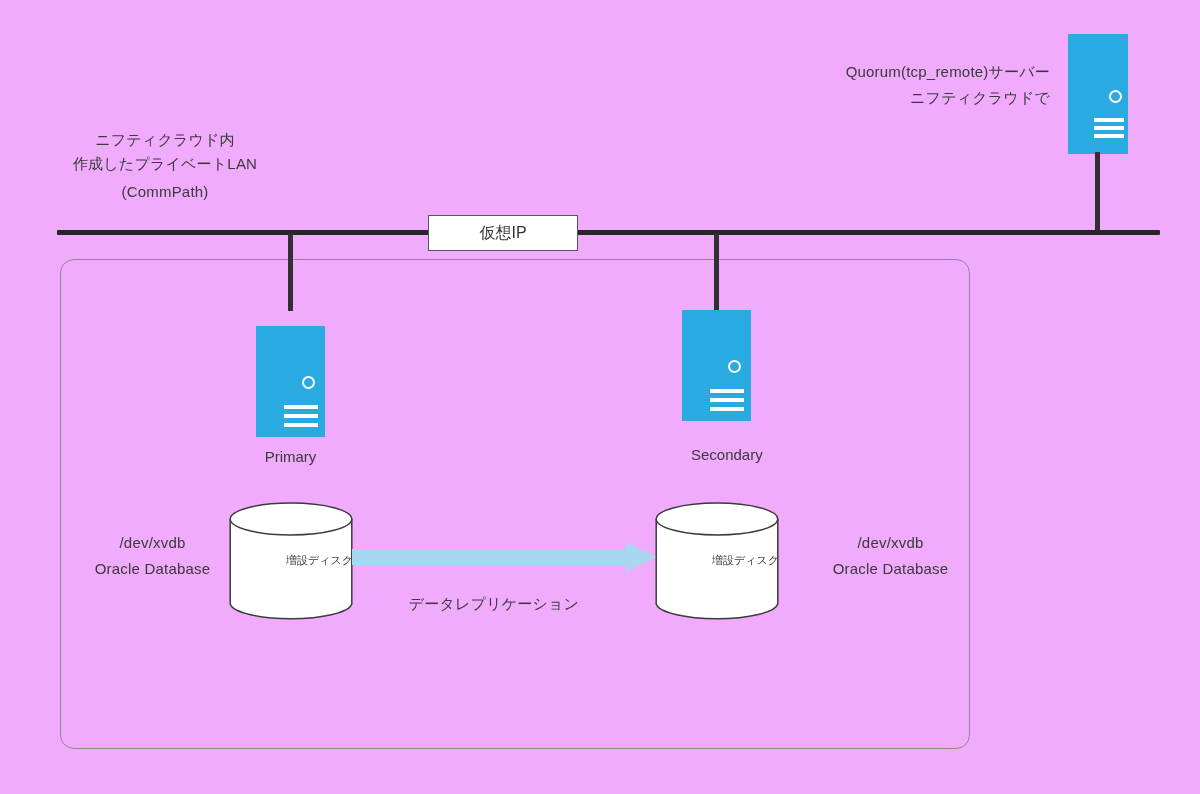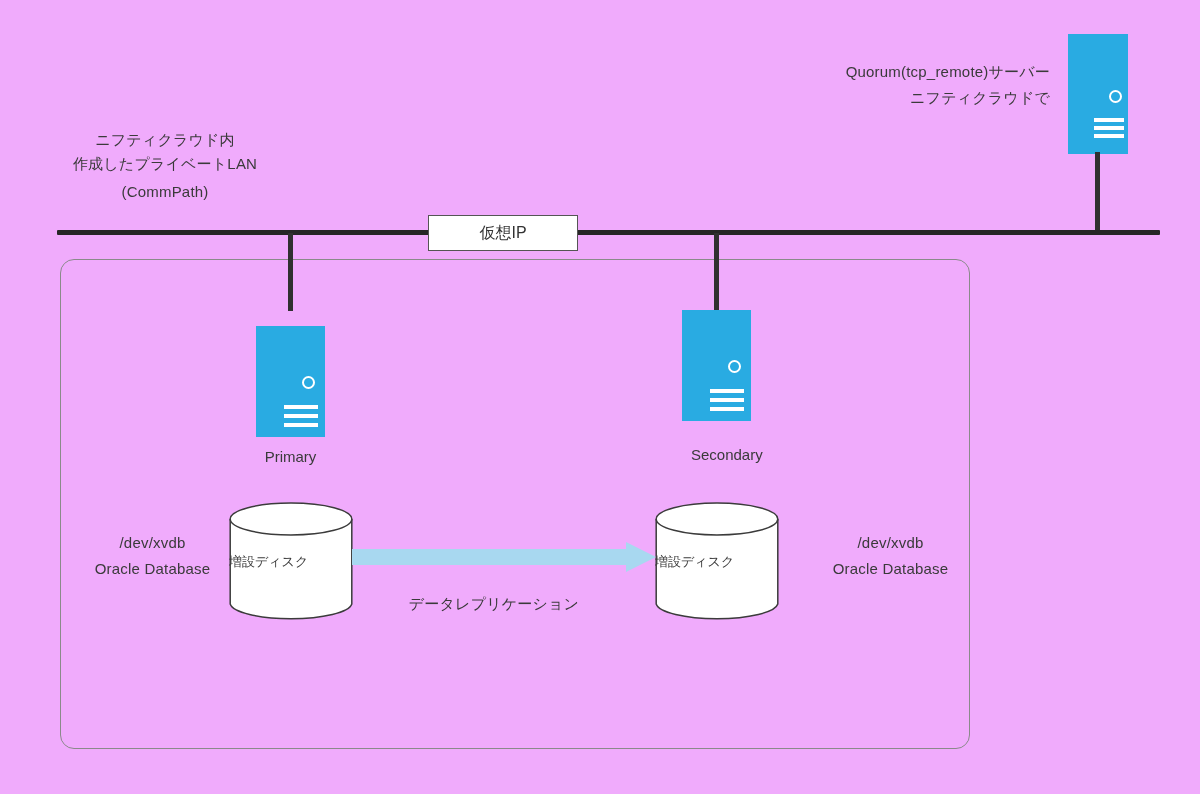--- a/index.html
+++ b/index.html
@@ -103,22 +103,22 @@
     left: 0;
   }
 
   
   .cyl { position: absolute; }
   .cyl svg { display: block; overflow: visible; }
   .cyl-label {
     position: absolute;
     width: 100%;
     left: 0;
-    text-align: left;
-    font-size: 13px;
+    text-align: right;
+    font-size: 11px;
     color: #3a3a3a;
   }
 
   
   .arrow { position: absolute; }
   .arrow svg { display: block; }
 </style>
 </head>
 <body>
 

